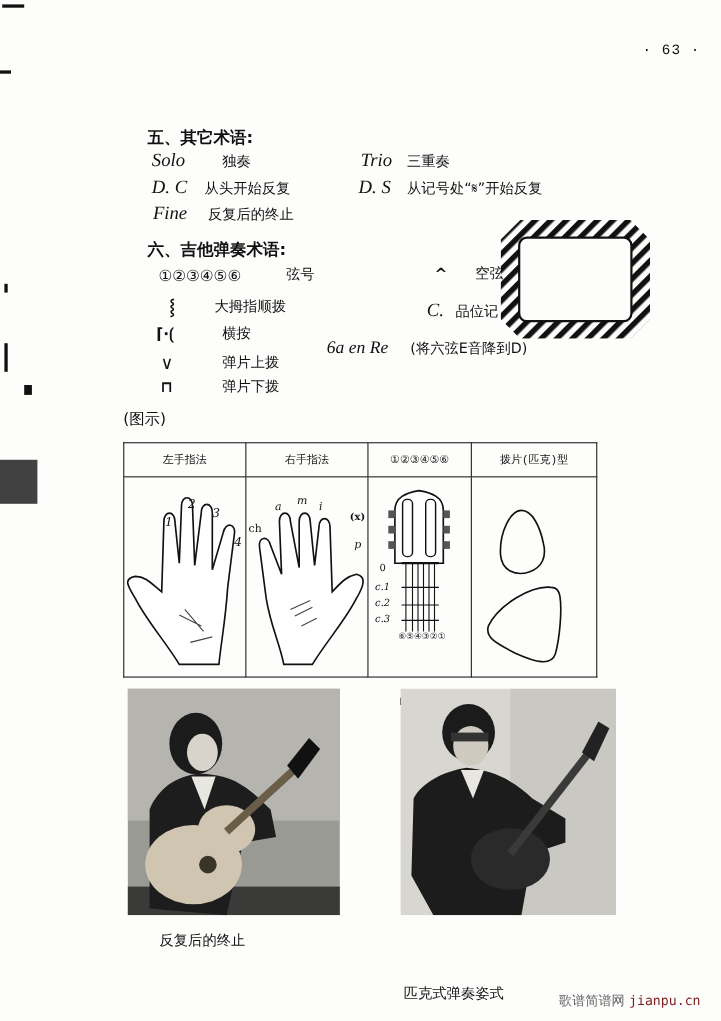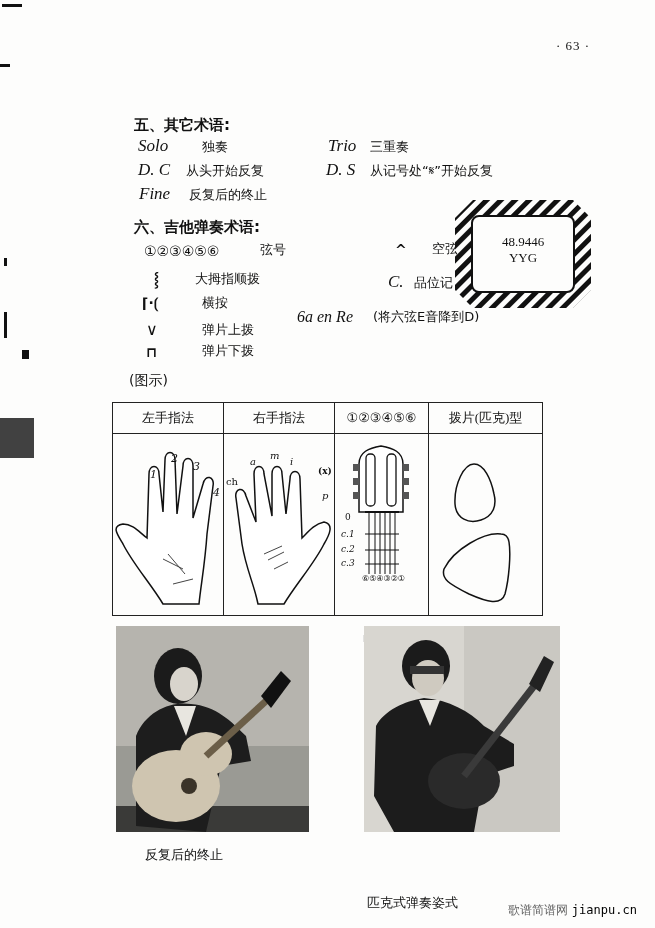--- a/index.html
+++ b/index.html
@@ -1,33 +1,33 @@
 <!DOCTYPE html>
 <html><head>
 <meta charset="utf-8">
 <style>
   html, body { margin:0; padding:0; }
   body { width:655px; height:928px; background:#fdfdfc; position:relative; overflow:hidden;
          font-family:"DejaVu Serif", serif; color:#111; }
   .abs { position:absolute; }
-  .pnum { left:556px; top:38px; font-size:13px; font-family:Liberation Serif, serif; letter-spacing:1px; }
+  .pnum { left:584px; top:38px; font-size:13px; font-family:Liberation Mono, monospace; letter-spacing:1px; }
   .h { font-size:15px; font-family:"DejaVu Sans", sans-serif; font-weight:bold; }
   .term { font-family:"Liberation Serif", serif; font-style:italic; font-size:17px; }
   .zh { font-family:"DejaVu Sans", sans-serif; font-size:13px; }
   .row { position:absolute; display:flex; align-items:flex-end; white-space:nowrap; }
   .sym { font-size:14px; font-family:"DejaVu Sans", sans-serif; }
   table.fig { position:absolute; left:112px; top:402px; width:428px; height:213px; border-collapse:collapse; }
   table.fig td, table.fig th { border:1.5px solid #222; padding:0; vertical-align:middle; }
-  table.fig th { height:30px; font-family:Liberation Serif, serif; font-size:13px; font-weight:normal; text-align:center; }
+  table.fig th { height:30px; font-family:Liberation Mono, monospace; font-size:10px; font-weight:normal; text-align:center; }
   .cell { position:relative; width:100%; height:181px; }
   .photo { position:absolute; border:none; }
   .caption { font-family:"DejaVu Serif", serif; font-size:13px; }
   .stamp { position:absolute; left:455px; top:200px; width:136px; height:108px; }
   .wm { left:508px; top:902px; font-size:12px; font-family:"DejaVu Sans", sans-serif; color:#666; }
-  .wm span.en { font-family:"DejaVu Sans Mono", monospace; color:#000000; }
+  .wm span.en { font-family:"DejaVu Sans Mono", monospace; color:#7f1d1d; }
   .speck { position:absolute; background:#111; }
 </style>
 </head>
 <body>
 
 <div class="abs pnum">· 63 ·</div>
 
 <div class="speck" style="left:2px;top:4px;width:20px;height:3px;"></div>
 <div class="speck" style="left:0;top:64px;width:10px;height:3px;"></div>
 <div class="speck" style="left:4px;top:258px;width:3px;height:8px;"></div>
@@ -101,27 +101,23 @@
       </pattern>
       <clipPath id="outer">
           <path d="M18,0 H118 L136,18 V90 L118,108 H18 L0,90 V18 Z"></path>
         </clipPath>
     </defs>
     <g clip-path="url(#outer)">
       <rect width="136" height="108" fill="url(#hatch)"></rect>
     </g>
     <rect x="17" y="16" width="102" height="76" rx="7" fill="#fdfdfc" stroke="#111" stroke-width="2"></rect>
   </svg>
-  <div class="abs" style="left:0;top:34px;width:136px;text-align:center;font-family:'Liberation Serif',serif;font-size:13px;line-height:16px;">
-    <div>48.9446</div>
-    <div>YYG</div>
-  </div>
-</div>
-
-<div class="abs zh" style="left:112px;top:372px;font-size:14px;margin-left:17px;">(图示)</div>
+</div>
+
+<div class="abs zh" style="left:112px;top:372px;font-size:14px;">(图示)</div>
 
 <table class="fig">
   <tbody>
       <tr>
     <th style="width:111px">左手指法</th>
     <th style="width:110px">右手指法</th>
     <th style="width:93px">①②③④⑤⑥</th>
     <th style="width:113px">拨片(匹克)型</th>
   </tr>
   <tr>

